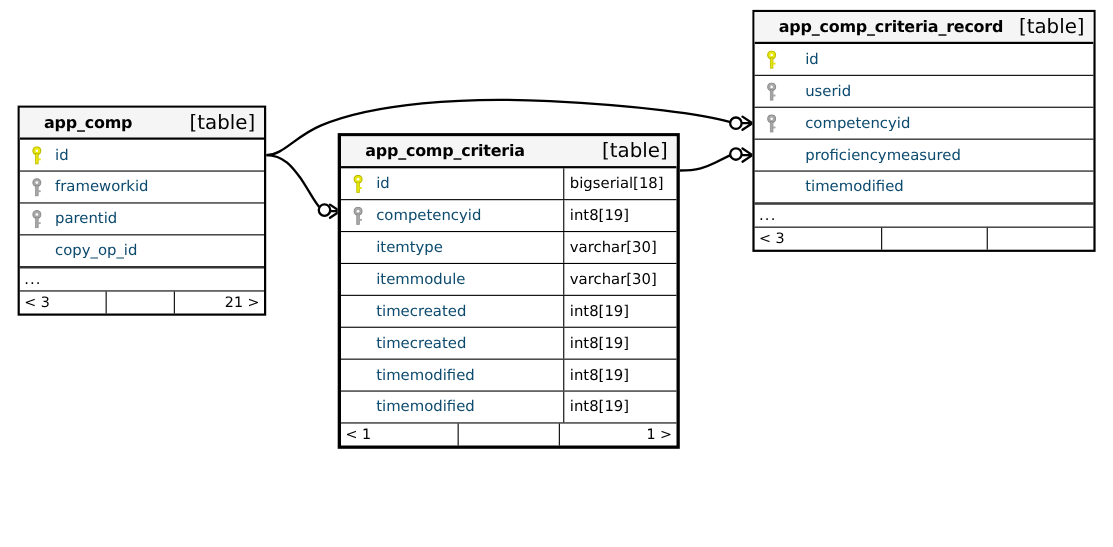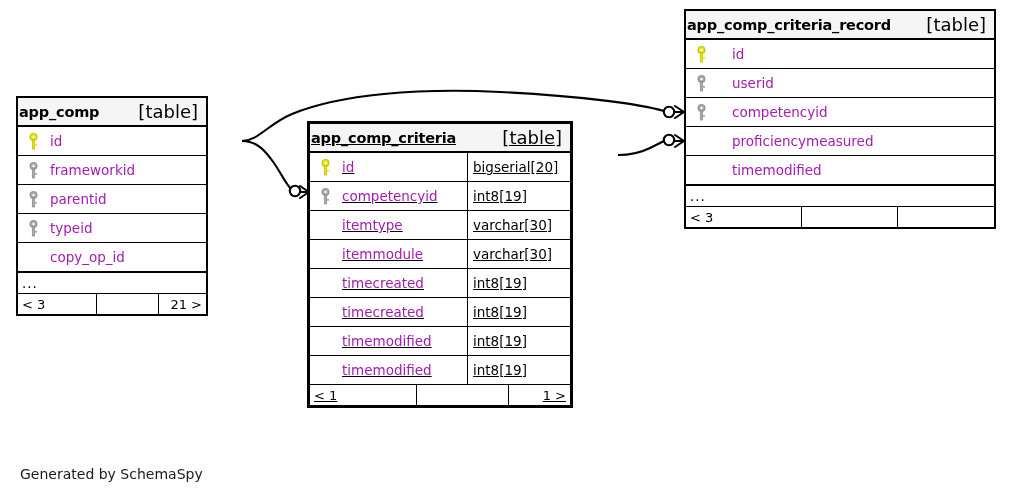--- a/index.html
+++ b/index.html
@@ -43,21 +43,21 @@
   }
 
   .tbl-header {
     display: flex;
     align-items: center;
     justify-content: space-between;
     background: #f5f5f5;
     border-bottom: 2px solid #000000;
     box-sizing: border-box;
     height: 29px;
-    padding: 0 8px 0 1px;
+    padding: 0 8px 0 22px;
   }
   .tbl-name {
     font-weight: bold;
     font-size: 14.5px;
     color: #000000;
     letter-spacing: -0.2px;
     white-space: nowrap;
   }
   .tbl-kind {
     font-size: 18px;
@@ -96,21 +96,21 @@
 
   .key-slot {
     width: 18px;
     flex: 0 0 18px;
     display: flex;
     align-items: center;
     justify-content: center;
   }
   .colname-text {
     font-size: 13.5px;
-    color: #a21caf;
+    color: #0c4a6e;
     white-space: nowrap;
     padding-left: 8px;
   }
 
   .ellipsis-row {
     height: 22px;
     display: flex;
     align-items: center;
     border-bottom: 1px solid #000000;
     border-top: 1px solid #000000;
@@ -171,21 +171,21 @@
       <path d="M 309,192 L 300,186 M 309,192 L 300,192 M 309,192 L 300,198" fill="none" stroke="#000000" stroke-width="2.1" stroke-linecap="round"></path>
     </g>
 
     <g>
       <path d="M 618,155 C 634,155 642,152 650,148 C 656,145 660,143 664,141" fill="none" stroke="#000000" stroke-width="2.1"></path>
       <circle cx="669" cy="140" r="5.2" fill="#ffffff" stroke="#000000" stroke-width="2.1"></circle>
       <path d="M 684,141 L 675,135 M 684,141 L 675,141 M 684,141 L 675,147" fill="none" stroke="#000000" stroke-width="2.1" stroke-linecap="round"></path>
     </g>
   </svg>
 
-  <div class="table-box" style="left:16px; top:96px; width:192px;">
+  <div class="table-box" style="left:16px; top:96px; width:226px;">
     <div class="tbl-header">
       <span class="tbl-name">app_comp</span>
       <span class="tbl-kind">[table]</span>
     </div>
 
     <div class="tbl-row">
       <div class="col-name">
         <span class="key-slot">
           <svg class="key-icon" width="11" height="17" viewBox="0 0 11 17" xmlns="http://www.w3.org/2000/svg">
             <circle cx="5.5" cy="4" r="3.6" fill="#e8e80c" stroke="#b9b900" stroke-width="1"></circle>
@@ -219,69 +219,56 @@
             <circle cx="5.5" cy="4" r="3.6" fill="#a8a8a8" stroke="#8d8d8d" stroke-width="1"></circle>
             <circle cx="5.5" cy="4" r="1.2" fill="#ffffff"></circle>
             <rect x="4.3" y="6.5" width="2.4" height="9.5" fill="#a8a8a8" stroke="#8d8d8d" stroke-width="0.7"></rect>
             <rect x="6.7" y="11" width="2.3" height="1.7" fill="#a8a8a8"></rect>
           </svg>
         </span>
         <span class="colname-text">parentid</span>
       </div>
     </div>
 
-    <div class="tbl-row">
-      <div class="col-name">
-        <span class="key-slot">
-          <svg class="key-icon" width="11" height="17" viewBox="0 0 11 17" xmlns="http://www.w3.org/2000/svg">
-            <circle cx="5.5" cy="4" r="3.6" fill="#a8a8a8" stroke="#8d8d8d" stroke-width="1"></circle>
-            <circle cx="5.5" cy="4" r="1.2" fill="#ffffff"></circle>
-            <rect x="4.3" y="6.5" width="2.4" height="9.5" fill="#a8a8a8" stroke="#8d8d8d" stroke-width="0.7"></rect>
-            <rect x="6.7" y="11" width="2.3" height="1.7" fill="#a8a8a8"></rect>
-          </svg>
-        </span>
-        <span class="colname-text">typeid</span>
-      </div>
-    </div>
 
     <div class="tbl-row">
       <div class="col-name">
         <span class="key-slot"></span>
         <span class="colname-text">copy_op_id</span>
       </div>
     </div>
 
     <div class="ellipsis-row">...</div>
 
     <div class="footer-row">
       <div class="footer-cell c-left" style="flex:0 0 78px;">&lt; 3</div>
       <div class="footer-cell c-mid" style="flex:0 0 62px;"></div>
       <div class="footer-cell c-right" style="flex:1 1 auto;">21 &gt;</div>
     </div>
   </div>
 
-  <div class="table-box focal" style="left:307px; top:121px; width:266px;text-decoration:underline;">
+  <div class="table-box focal" style="left:307px; top:121px; width:311px;">
     <div class="tbl-header">
       <span class="tbl-name">app_comp_criteria</span>
       <span class="tbl-kind">[table]</span>
     </div>
 
     <div class="tbl-row">
       <div class="col-name">
         <span class="key-slot">
           <svg class="key-icon" width="11" height="17" viewBox="0 0 11 17" xmlns="http://www.w3.org/2000/svg">
             <circle cx="5.5" cy="4" r="3.6" fill="#e8e80c" stroke="#b9b900" stroke-width="1"></circle>
             <circle cx="5.5" cy="4" r="1.2" fill="#ffffff"></circle>
             <rect x="4.3" y="6.5" width="2.4" height="9.5" fill="#e8e80c" stroke="#b9b900" stroke-width="0.7"></rect>
             <rect x="6.7" y="11" width="2.3" height="1.7" fill="#e8e80c"></rect>
           </svg>
         </span>
         <span class="colname-text">id</span>
       </div>
-      <div class="col-type" style="flex:0 0 103px;">bigserial[20]</div>
+      <div class="col-type" style="flex:0 0 103px;">bigserial[18]</div>
     </div>
 
     <div class="tbl-row">
       <div class="col-name">
         <span class="key-slot">
           <svg class="key-icon" width="11" height="17" viewBox="0 0 11 17" xmlns="http://www.w3.org/2000/svg">
             <circle cx="5.5" cy="4" r="3.6" fill="#a8a8a8" stroke="#8d8d8d" stroke-width="1"></circle>
             <circle cx="5.5" cy="4" r="1.2" fill="#ffffff"></circle>
             <rect x="4.3" y="6.5" width="2.4" height="9.5" fill="#a8a8a8" stroke="#8d8d8d" stroke-width="0.7"></rect>
             <rect x="6.7" y="11" width="2.3" height="1.7" fill="#a8a8a8"></rect>
@@ -413,15 +400,14 @@
 
     <div class="ellipsis-row">...</div>
 
     <div class="footer-row">
       <div class="footer-cell c-left" style="flex:0 0 115px;">&lt; 3</div>
       <div class="footer-cell c-mid" style="flex:0 0 96px;"></div>
       <div class="footer-cell c-right" style="flex:1 1 auto;"></div>
     </div>
   </div>
 
-  <div class="credit">Generated by SchemaSpy</div>
 
 </div>
 
 </body></html>

